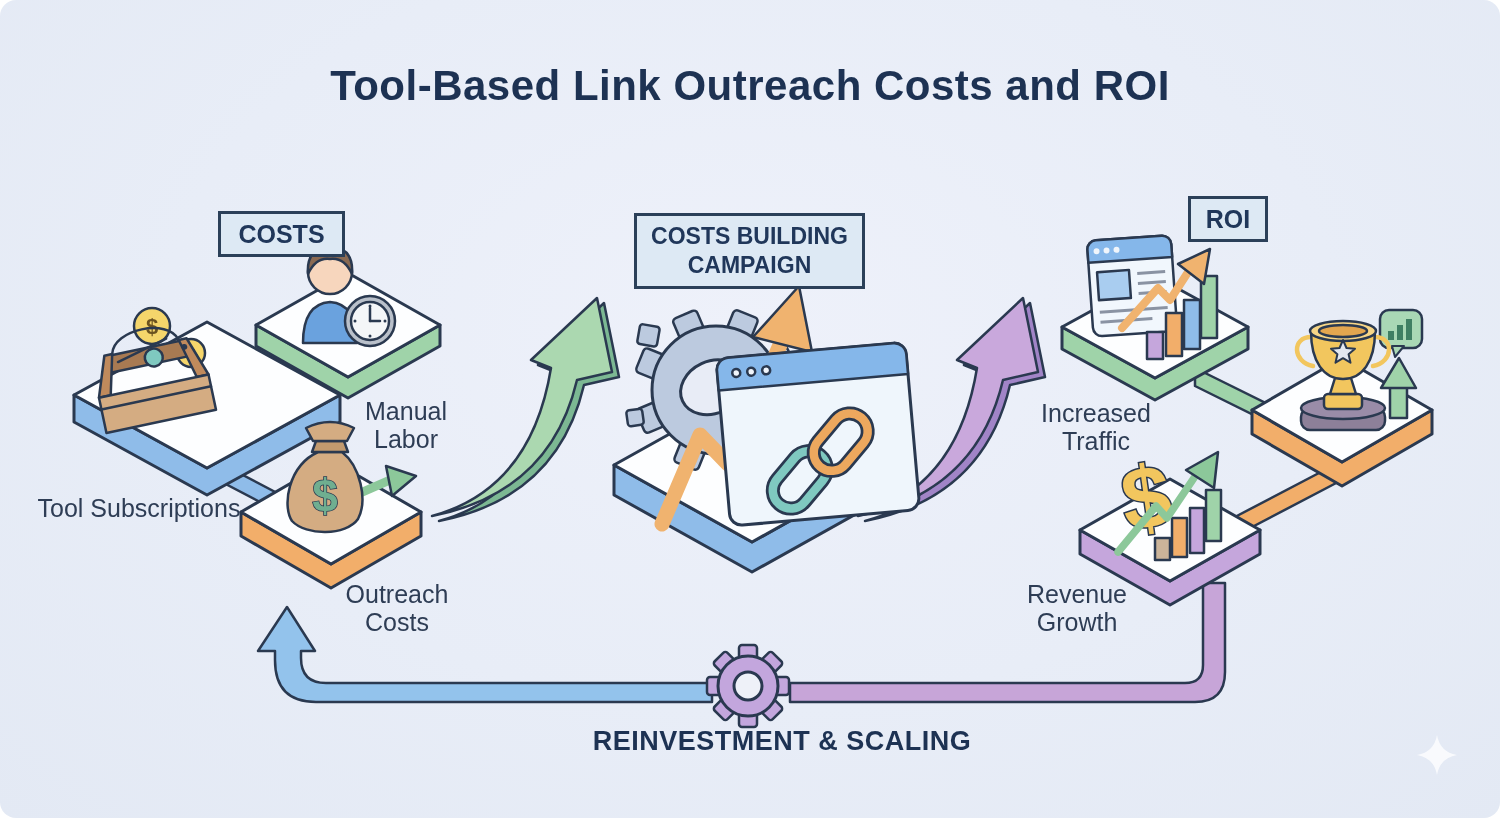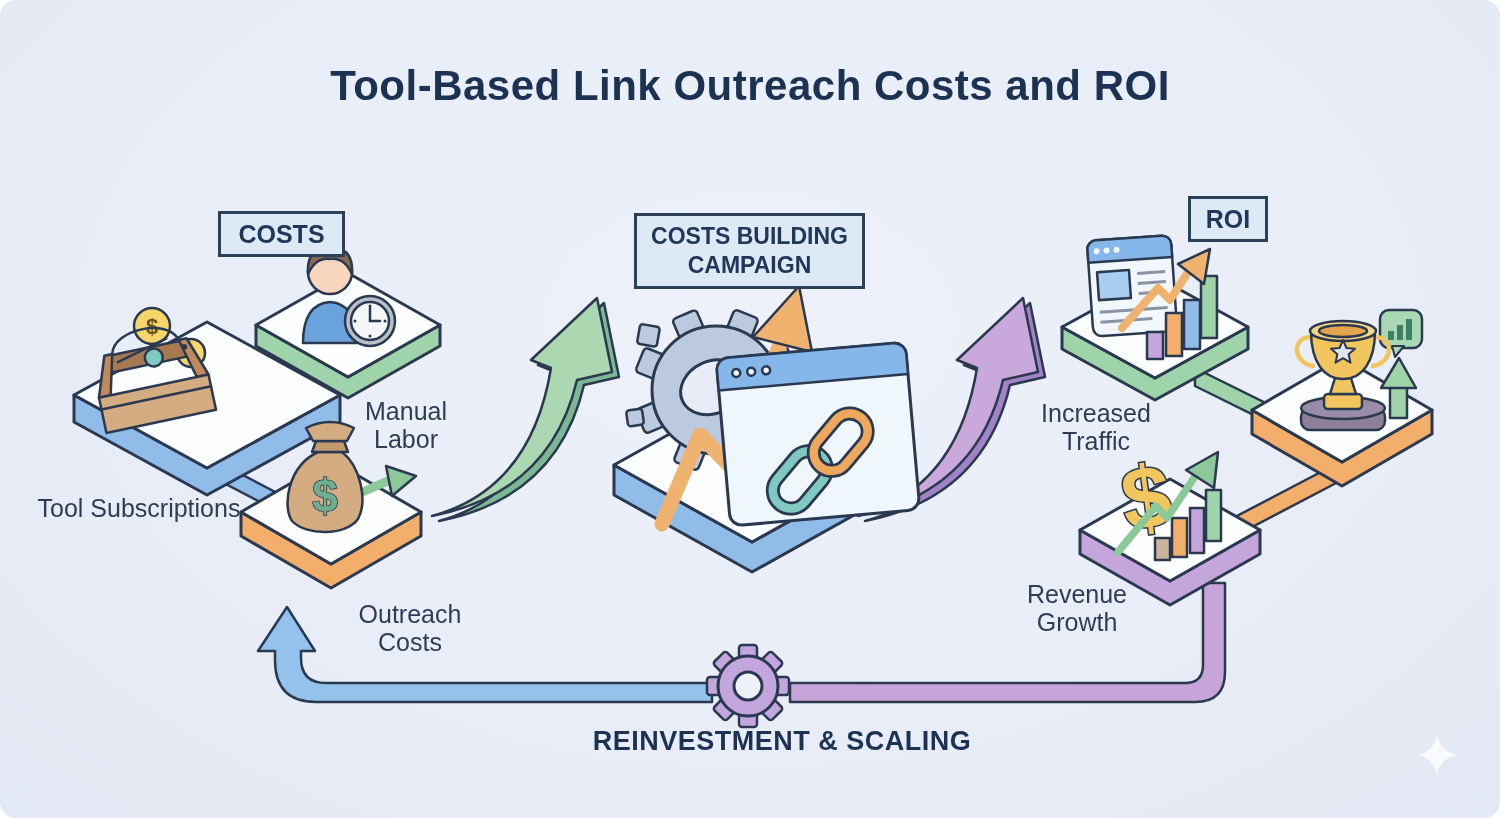--- a/index.html
+++ b/index.html
@@ -256,19 +256,19 @@
 </div>
 <div class="stage-box" style="left:634px;top:176px;width:225px;height:70px;font-size:23px;line-height:29px;">
   <span style="max-width:200px;">COSTS BUILDING CAMPAIGN</span>
 </div>
 <div class="stage-box" style="left:1188px;top:159px;width:74px;height:40px;font-size:25px;justify-content:center;">
   <span>ROI</span>
 </div>
 
 <div class="node-label" style="left:29px;top:494px;width:220px;">Tool Subscriptions</div>
 <div class="node-label" style="left:346px;top:397px;width:120px;">Manual Labor</div>
-<div class="node-label" style="left:345px;top:580px;width:130px;margin-top:20px;">Outreach Costs</div>
+<div class="node-label" style="left:332px;top:580px;width:130px;">Outreach Costs</div>
 <div class="node-label" style="left:1031px;top:399px;width:130px;">Increased Traffic</div>
 <div class="node-label" style="left:1017px;top:580px;width:120px;">Revenue Growth</div>
 
 <div class="footer-label">REINVESTMENT &amp; SCALING</div>
 
 </div>
 
 </body></html>

